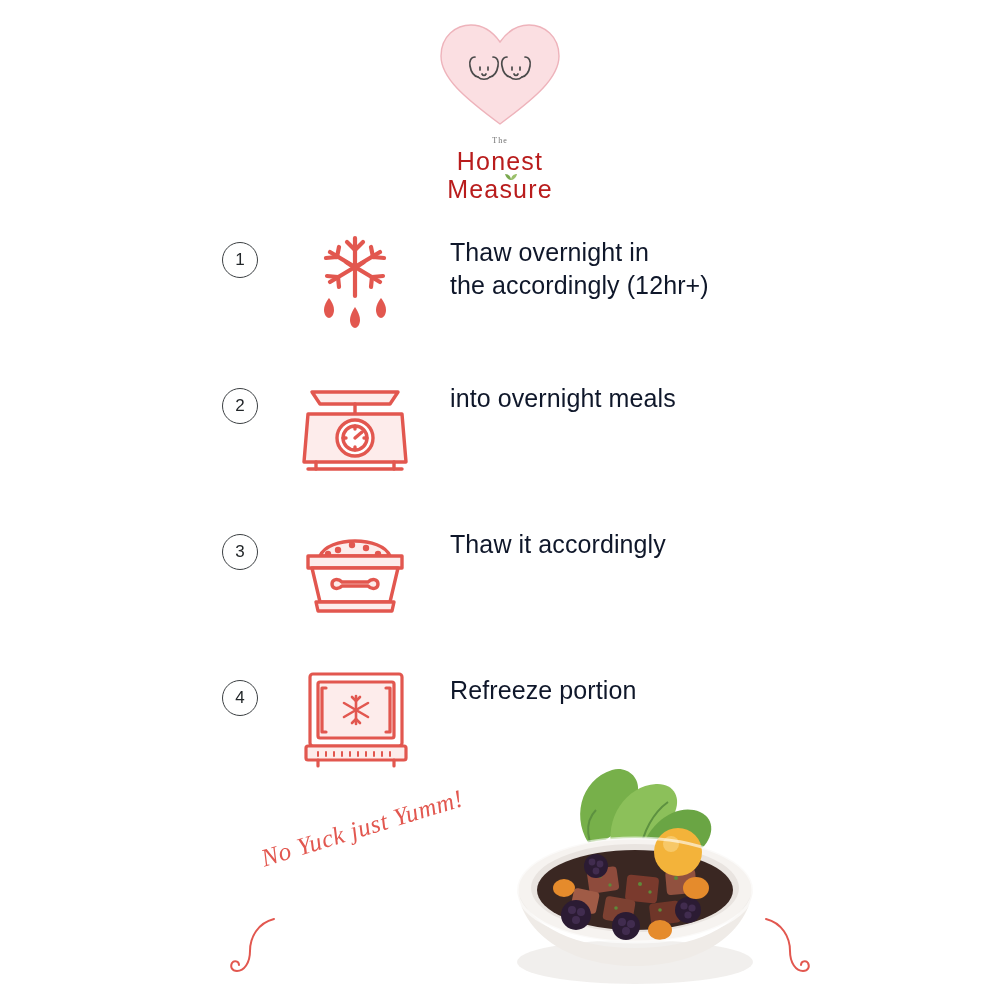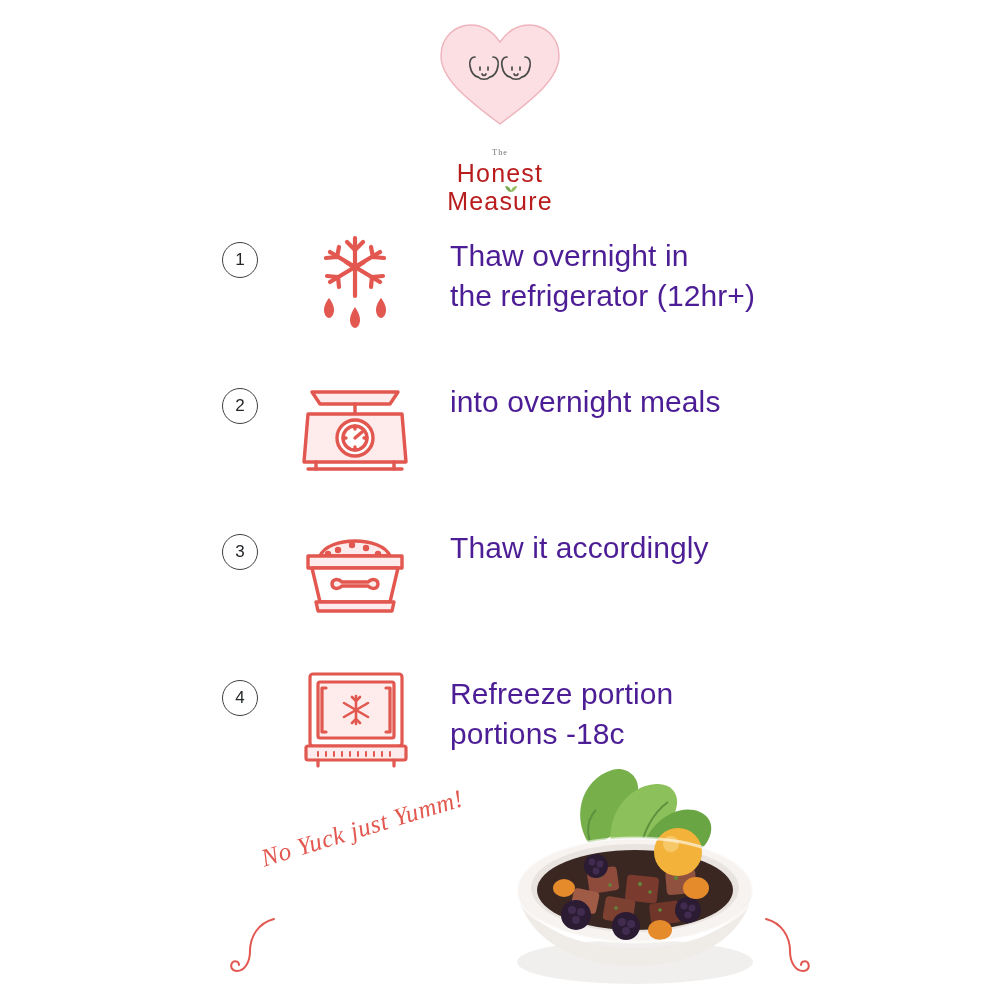--- a/index.html
+++ b/index.html
@@ -27,21 +27,21 @@
   }
   .logo-heart-wrap {
     width: 130px;
     height: 108px;
     position: relative;
   }
   .logo-brand-top {
     font-size: 8px;
     letter-spacing: 1px;
     color: #6f6f6f;
-    margin-top: 20px;
+    margin-top: 8px;
     font-family: "Liberation Serif", serif;
   }
   .logo-brand-main {
     margin-top: 2px;
     text-align: center;
     color: #b91c1c;
     line-height: 1.12;
     font-family: "Liberation Sans", sans-serif;
     font-size: 25px;
     letter-spacing: 1.2px;
@@ -90,23 +90,23 @@
     height: 122px;
     margin-left: 22px;
     flex: none;
     display: flex;
     align-items: flex-start;
     justify-content: center;
   }
   .step-text {
     margin-left: 20px;
     margin-top: 12px;
-    font-size: 30px;
+    font-size: 25px;
     line-height: 1.33;
-    color: #4c1d95;
+    color: #0f172a;
     letter-spacing: 0.1px;
     font-family: "Liberation Sans", sans-serif;
     max-width: 420px;
   }
 
   
   .tagline {
     position: absolute;
     left: 262px;
     top: 845px;
@@ -192,21 +192,21 @@
         </g>
         <g fill="#e2574f">
           <path d="M44 86 C 44 80, 49 74, 49 74 C 49 74, 54 80, 54 86 C 54 91, 51 94, 49 94 C 47 94, 44 91, 44 86 Z"></path>
           <path d="M70 96 C 70 90, 75 83, 75 83 C 75 83, 80 90, 80 96 C 80 101, 77 104, 75 104 C 73 104, 70 101, 70 96 Z"></path>
           <path d="M96 86 C 96 80, 101 74, 101 74 C 101 74, 106 80, 106 86 C 106 91, 103 94, 101 94 C 99 94, 96 91, 96 86 Z"></path>
         </g>
       </svg>
     </div>
     <div class="step-text">
       <div>Thaw overnight in</div>
-      <div>the refrigerator (12hr+)</div>
+      <div>the accordingly (12hr+)</div>
     </div>
   </div>
 
   <div class="step-row">
     <div class="step-num">2</div>
     <div class="step-icon">
       <svg viewBox="0 0 150 122" width="150" height="122" aria-hidden="true">
         <g stroke="#e2574f" stroke-width="3.4" fill="none" stroke-linejoin="round" stroke-linecap="round">
 
           <path d="M32 22 L118 22 L110 34 L40 34 Z" fill="#fdeceb"></path>
@@ -275,21 +275,20 @@
           </g>
 
           <rect x="26" y="84" width="100" height="14" rx="2" fill="#fdeceb"></rect>
           <path d="M38 90 l0 4 M46 90 l0 4 M54 90 l0 4 M62 90 l0 4 M70 90 l0 4 M78 90 l0 4 M86 90 l0 4 M94 90 l0 4 M102 90 l0 4 M110 90 l0 4" stroke-width="2"></path>
           <path d="M38 98 L38 104 M114 98 L114 104"></path>
         </g>
       </svg>
     </div>
     <div class="step-text">
       <div>Refreeze portion</div>
-      <div>portions -18c</div>
     </div>
   </div>
 
 </div>
 
 <div class="tagline">No Yuck just Yumm!</div>
 
 <svg class="swirl-left" width="60" height="70" viewBox="0 0 60 70" aria-hidden="true">
   <path d="M46 4 C 30 8, 22 22, 22 36 C 22 48, 16 56, 9 56 C 4 56, 2 52, 4 48 C 6 45, 11 46, 11 50" fill="none" stroke="#e2574f" stroke-width="2" stroke-linecap="round"></path>
 </svg>

